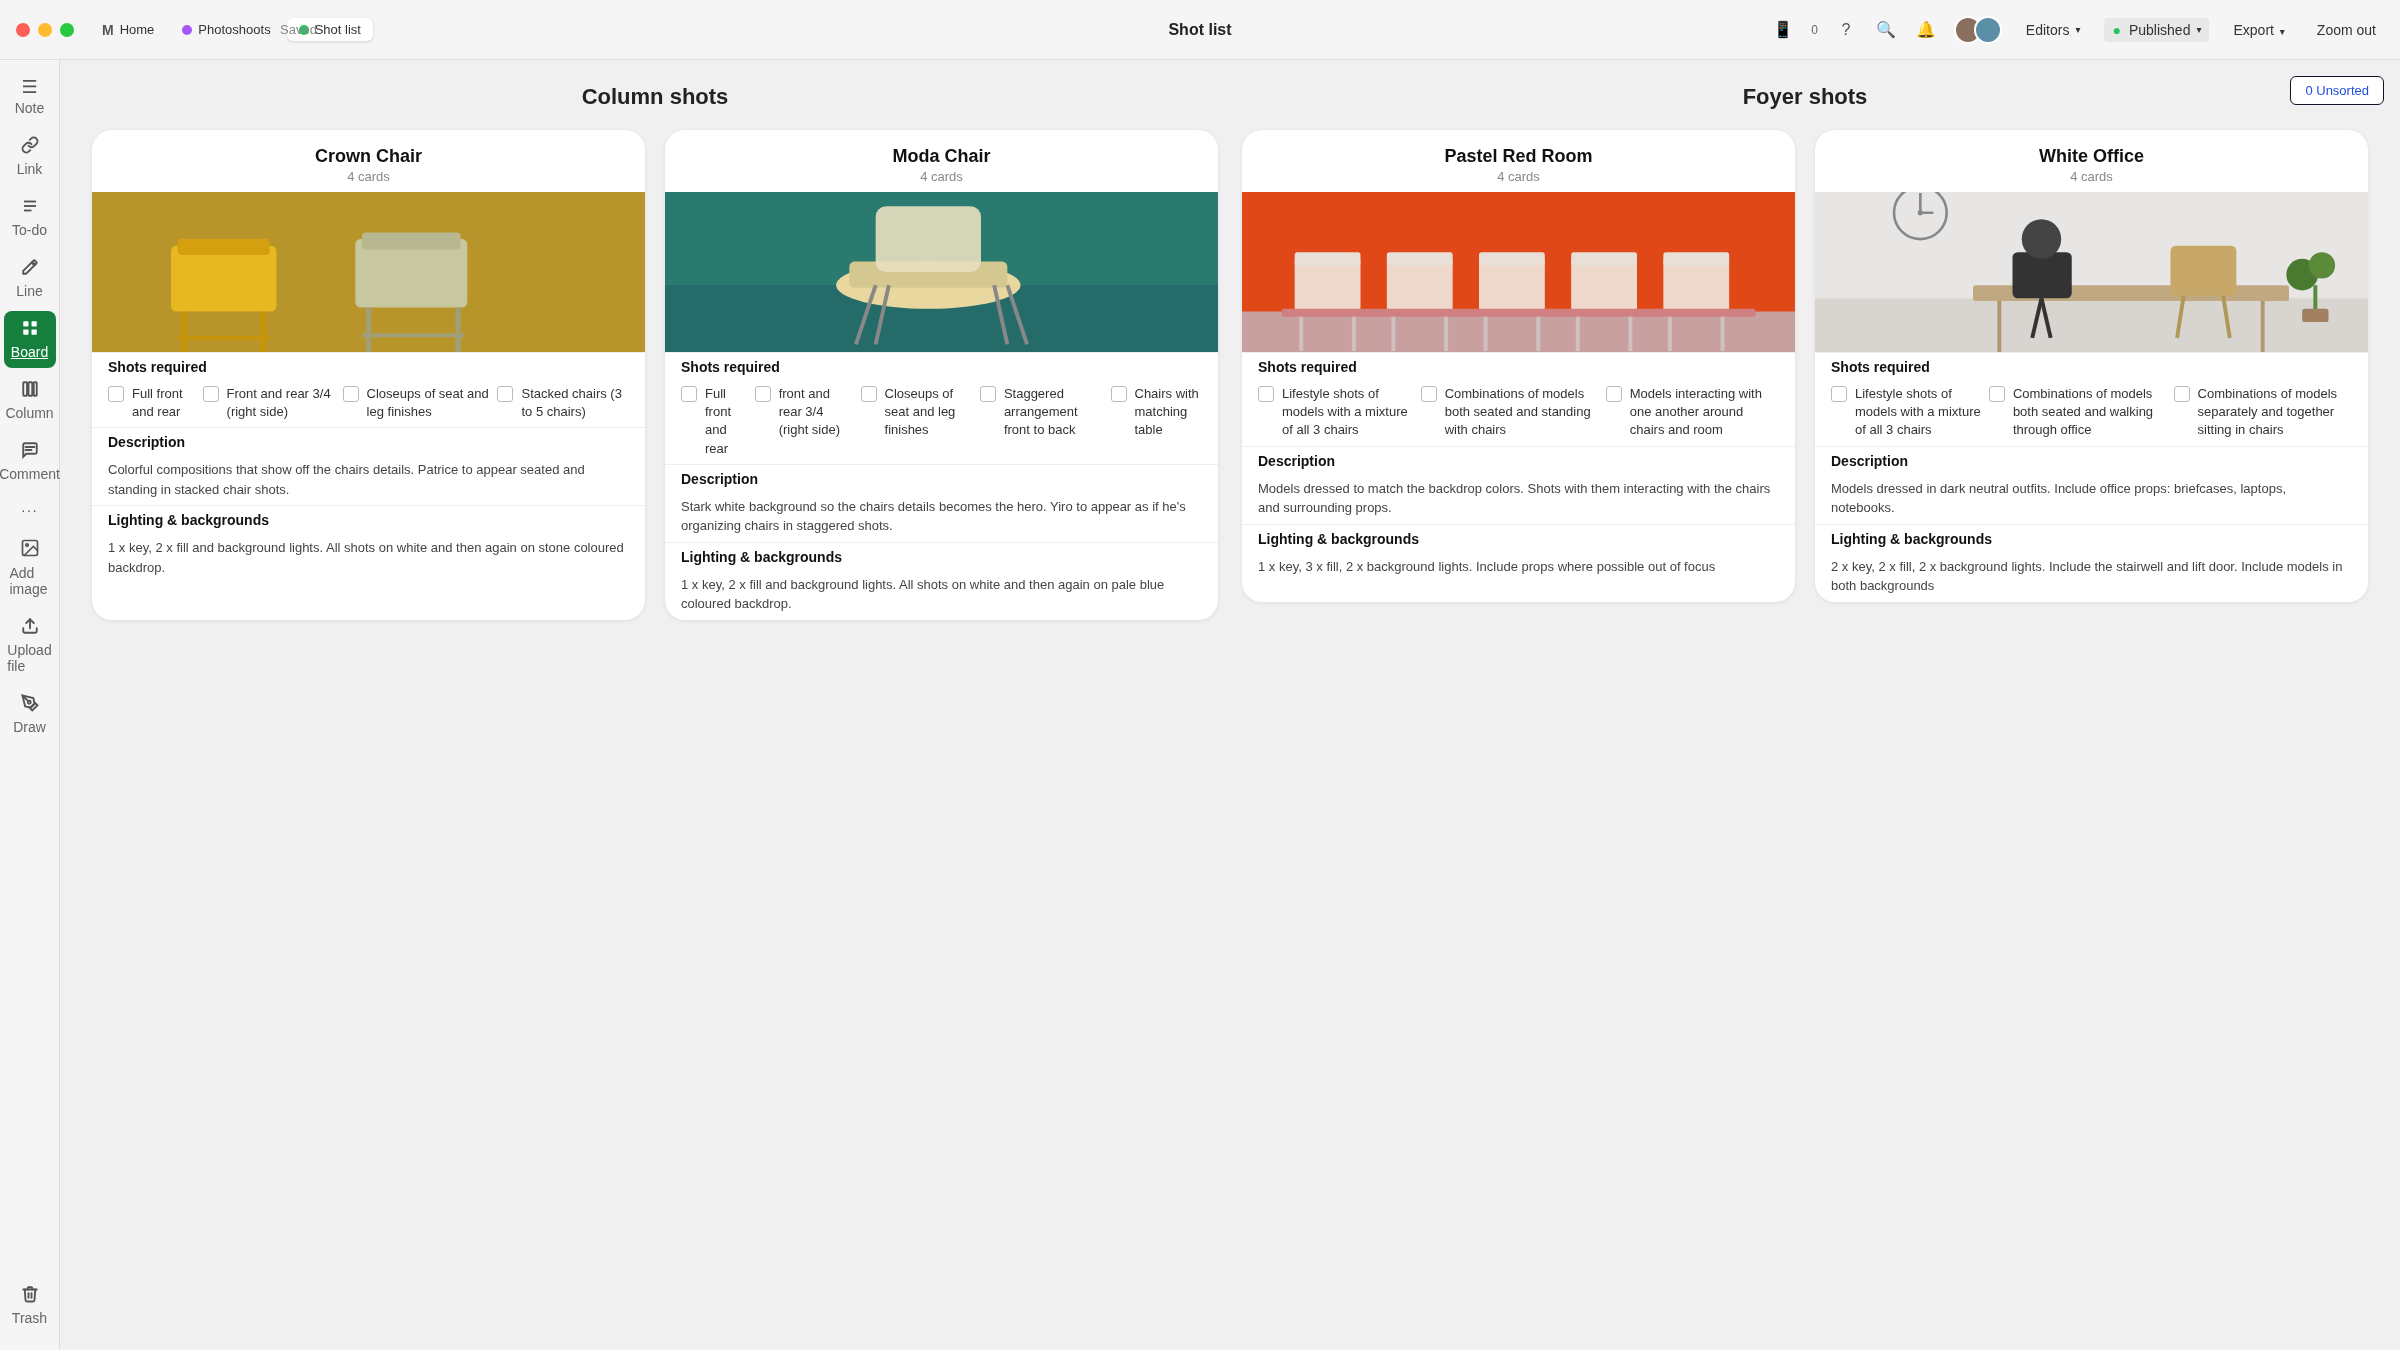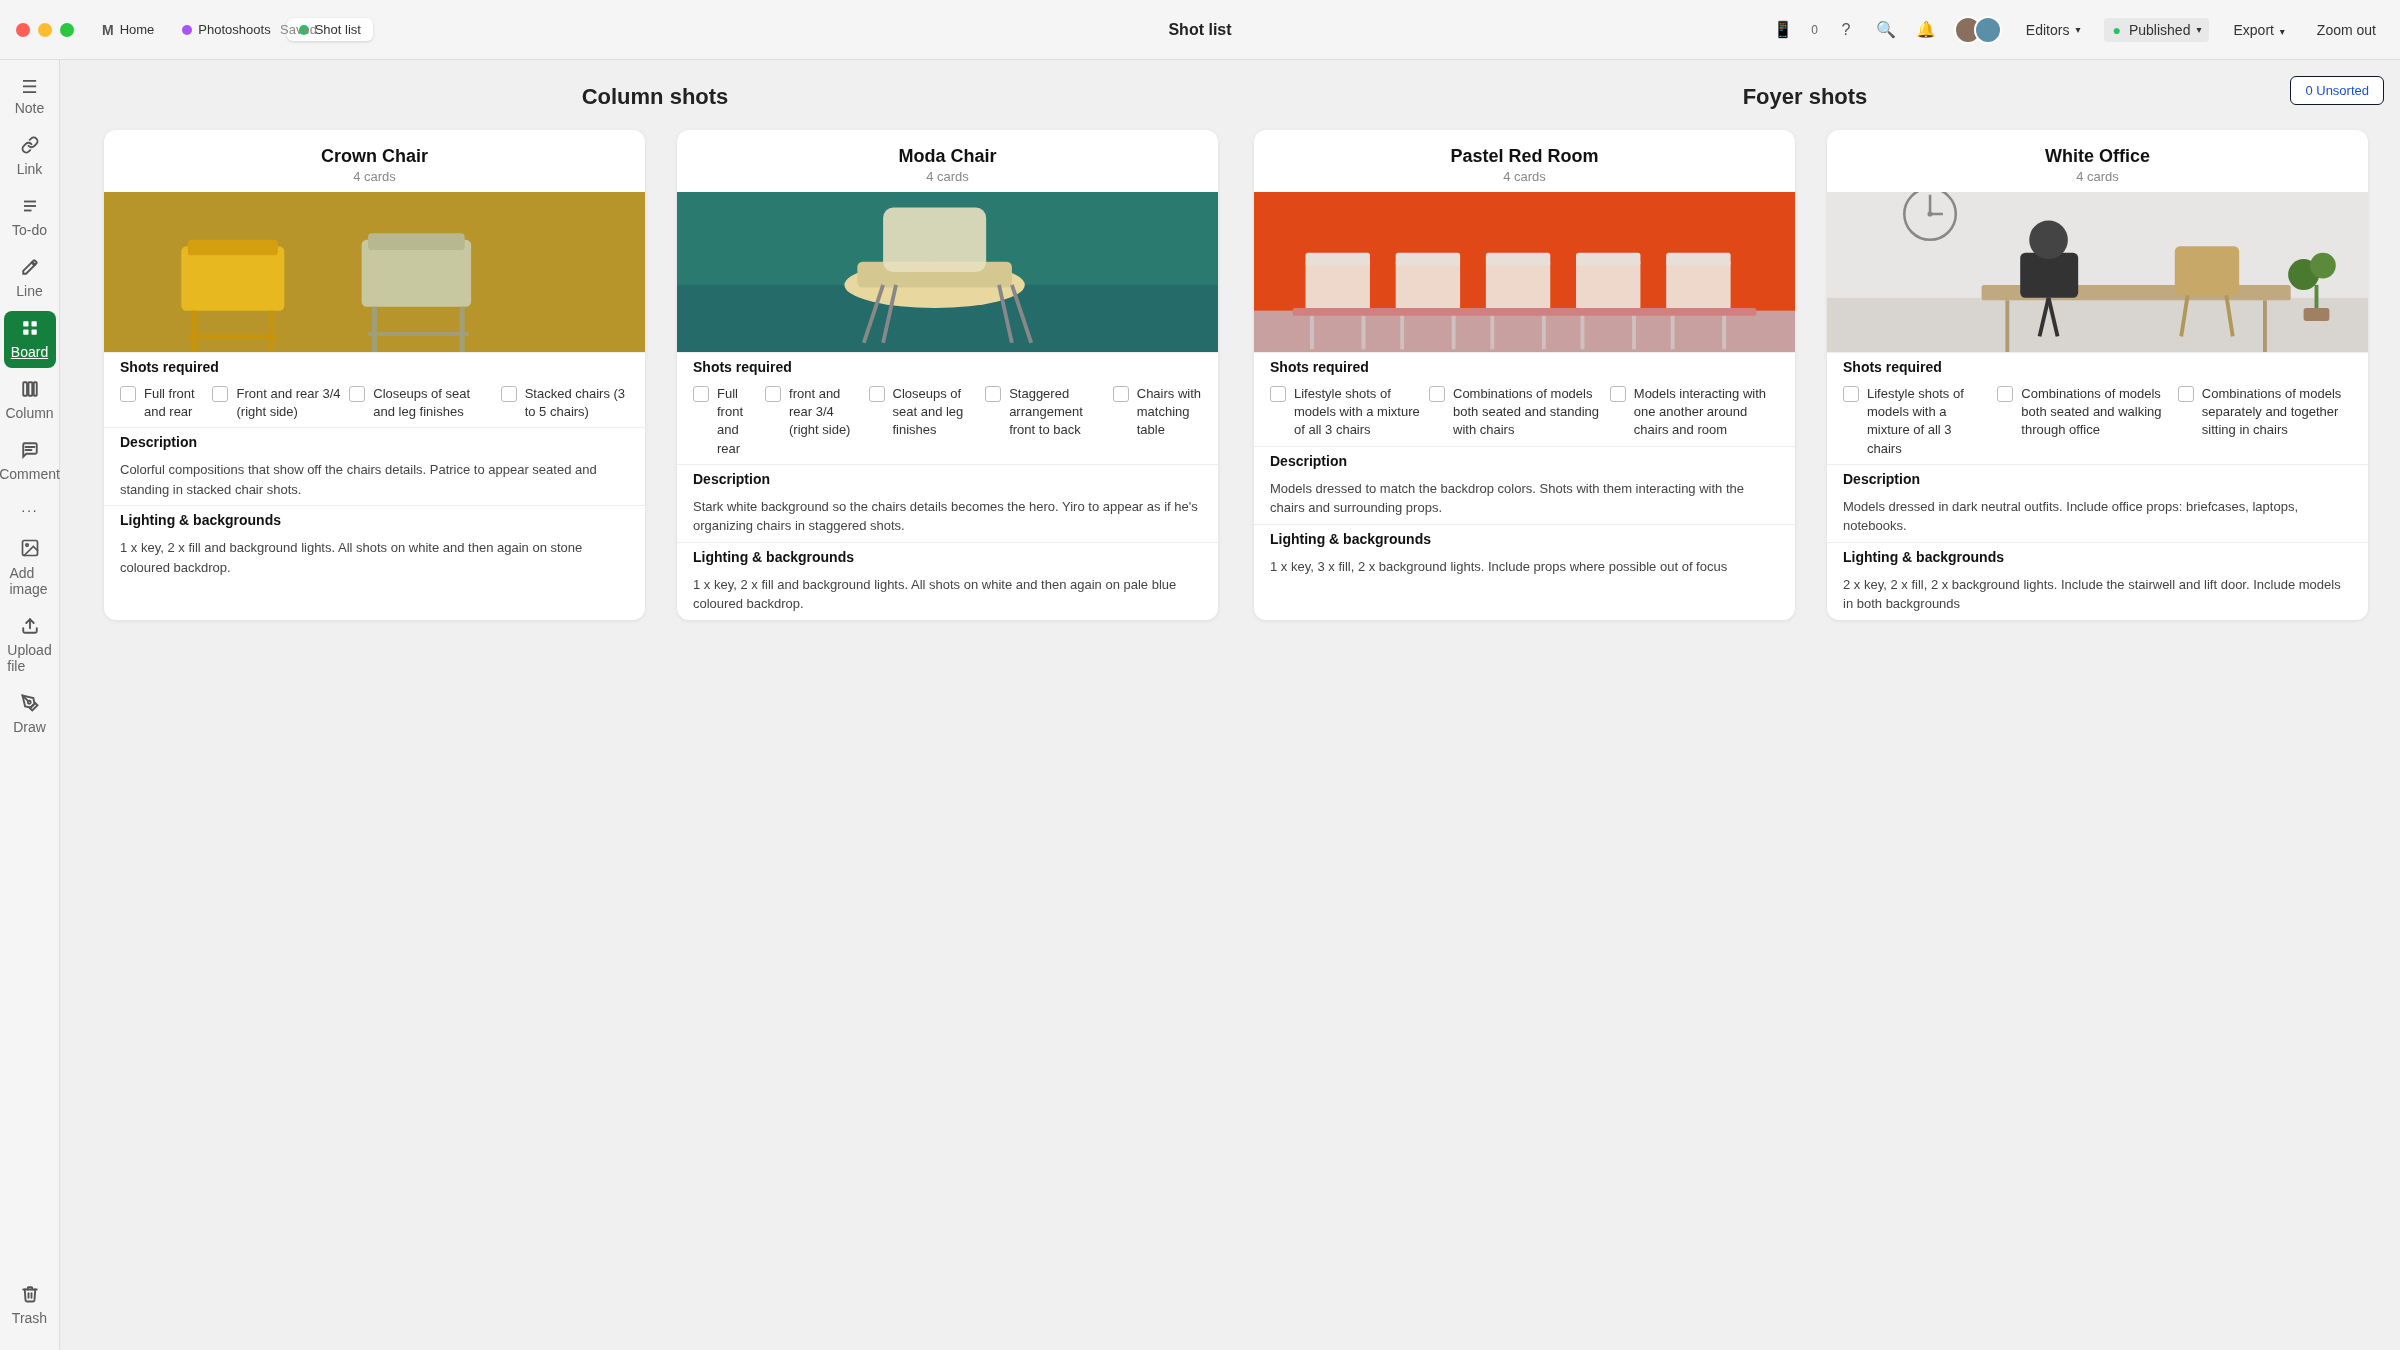--- a/index.html
+++ b/index.html
@@ -87,25 +87,24 @@
 
     
     .sections { display: flex; gap: 24px; }
     .section { flex: 1; }
     .section-title { text-align: center; font-size: 22px; font-weight: 600; color: #222; margin-bottom: 20px; }
 
     
     .cards { display: flex; gap: 20px; }
     .card {
       background: white;
-      border-radius: 12px;
+      border-radius: 20px;
       overflow: hidden;
       flex: 1;
       box-shadow: 0 1px 4px rgba(0,0,0,0.08);
-      margin-left: 12px;
     }
     .card-header { text-align: center; padding: 16px 16px 8px; }
     .card-title { font-size: 18px; font-weight: 700; color: #111; }
     .card-subtitle { font-size: 13px; color: #888; margin-top: 2px; }
     .card-image { width: 100%; height: 160px; object-fit: cover; background: #ccc; }
 
     .card-section { padding: 6px 16px; border-top: 1px solid #eee; }
     .card-section-title { font-size: 14px; font-weight: 700; color: #111; margin-bottom: 10px; }
     .card-section-text { font-size: 13px; color: #444; line-height: 1.5; }
 

